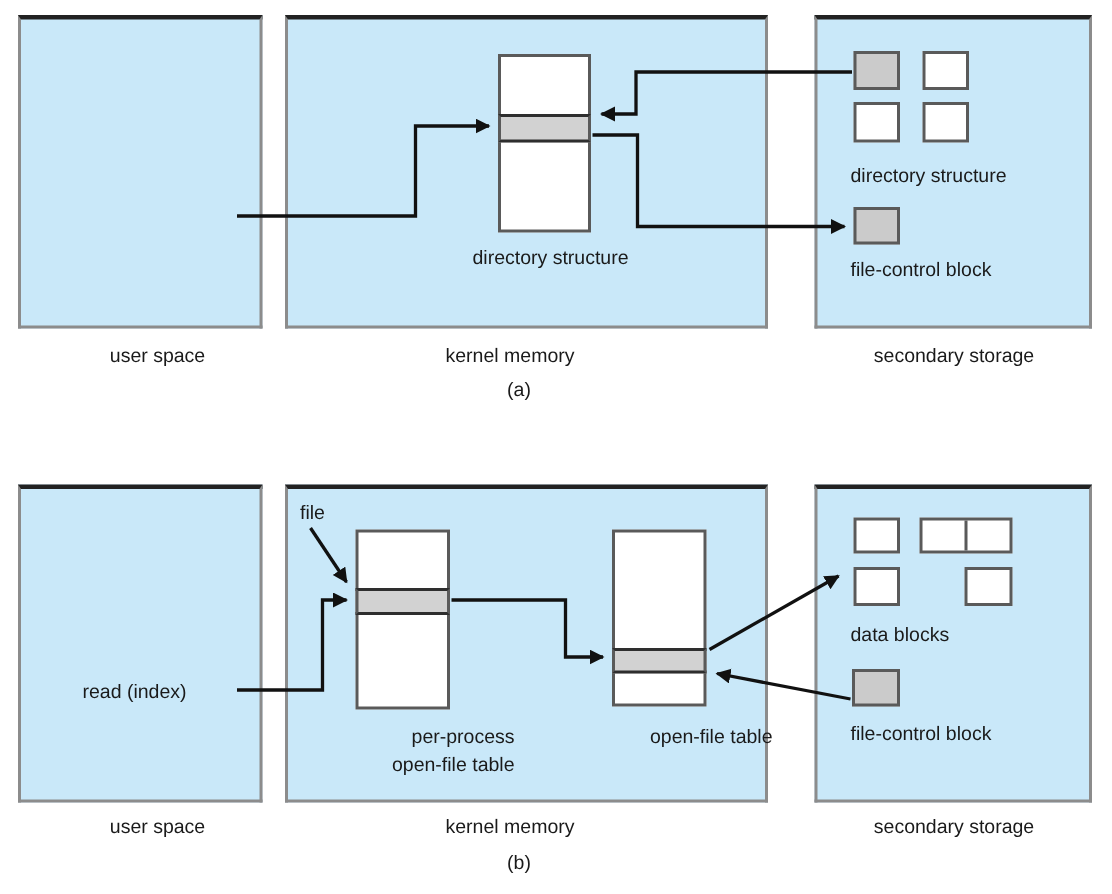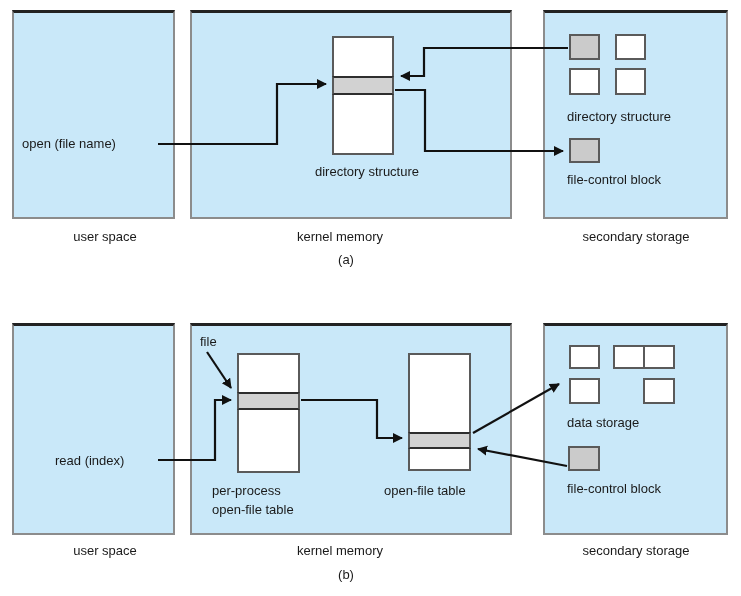--- a/index.html
+++ b/index.html
@@ -42,40 +42,39 @@
   }
   .sq.gray{background:var(--block-gray-fill);}
   .divider{
     position:absolute;top:0;bottom:0;left:50%;width:2px;margin-left:-1px;
     background:var(--table-border);
   }
   .lbl{
     position:absolute;font-size:13px;line-height:19px;white-space:nowrap;color:var(--text);
   }
   .lbl.center{transform:translateX(-50%);text-align:center;}
-  .lbl.multi{white-space:normal;text-align:left;transform:translateX(-50%);padding-left:38px;}
+  .lbl.multi{white-space:normal;text-align:right;transform:translateX(-50%);}
   svg.overlay{position:absolute;left:0;top:0;pointer-events:none;}
   svg.overlay path{stroke:var(--line);stroke-width:2.2;fill:none;}
   svg.overlay marker path{fill:var(--line);stroke:none;}
 </style>
 </head>
 <body>
 
 <div class="figure">
 
   <div class="bigbox" style="left:12px;top:10px;width:163px;height:209px"></div>
   <div class="bigbox" style="left:190px;top:10px;width:322px;height:209px"></div>
   <div class="bigbox" style="left:543px;top:10px;width:185px;height:209px"></div>
 
   <div class="table" style="left:332px;top:36px;width:62px;height:119px">
     <div class="band" style="top:38px;height:19px"></div>
   </div>
   <div class="lbl center" style="left:367px;top:162px">directory structure</div>
 
-  <div class="lbl" style="left:22px;top:134px">open (file name)</div>
 
   <div class="sq gray" style="left:569px;top:34px;width:31px;height:26px"></div>
   <div class="sq" style="left:615px;top:34px;width:31px;height:26px"></div>
   <div class="sq" style="left:569px;top:68px;width:31px;height:27px"></div>
   <div class="sq" style="left:615px;top:68px;width:31px;height:27px"></div>
   <div class="lbl" style="left:567px;top:107px">directory structure</div>
 
   <div class="sq gray" style="left:569px;top:138px;width:31px;height:25px"></div>
   <div class="lbl" style="left:567px;top:170px">file-control block</div>
 
@@ -105,21 +104,21 @@
 
   <div class="lbl" style="left:200px;top:332px">file</div>
   <div class="lbl" style="left:55px;top:451px">read (index)</div>
 
   <div class="sq" style="left:569px;top:345px;width:31px;height:24px"></div>
   <div class="sq" style="left:613px;top:345px;width:62px;height:24px">
     <div class="divider"></div>
   </div>
   <div class="sq" style="left:569px;top:378px;width:31px;height:26px"></div>
   <div class="sq" style="left:643px;top:378px;width:32px;height:26px"></div>
-  <div class="lbl" style="left:567px;top:413px">data storage</div>
+  <div class="lbl" style="left:567px;top:413px">data blocks</div>
 
   <div class="sq gray" style="left:568px;top:446px;width:32px;height:25px"></div>
   <div class="lbl" style="left:567px;top:479px">file-control block</div>
 
   <div class="lbl center" style="left:105px;top:541px">user space</div>
   <div class="lbl center" style="left:340px;top:541px">kernel memory</div>
   <div class="lbl center" style="left:636px;top:541px">secondary storage</div>
   <div class="lbl center" style="left:346px;top:565px">(b)</div>
 
   <svg class="overlay" width="741" height="596" viewBox="0 0 741 596">

